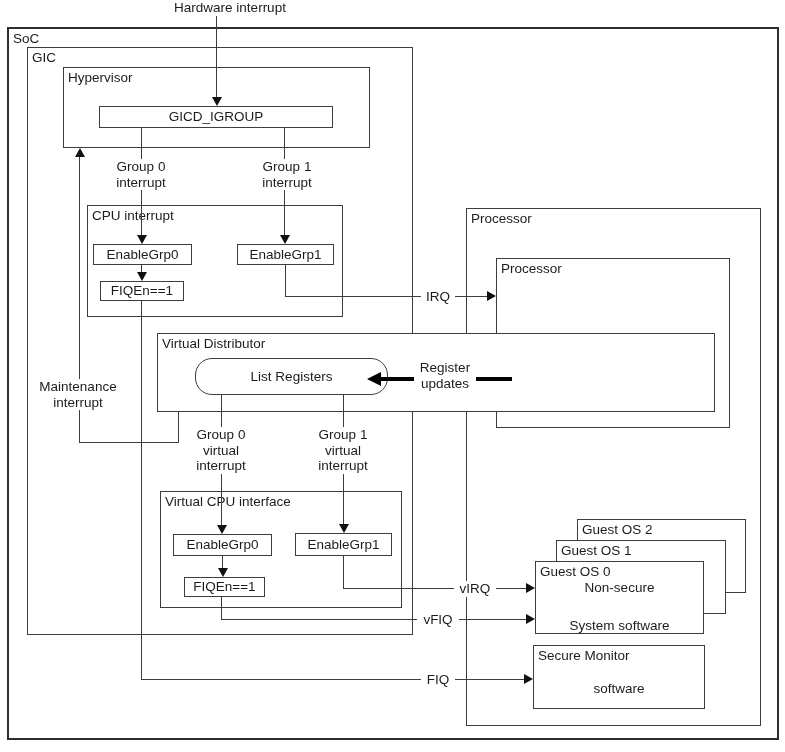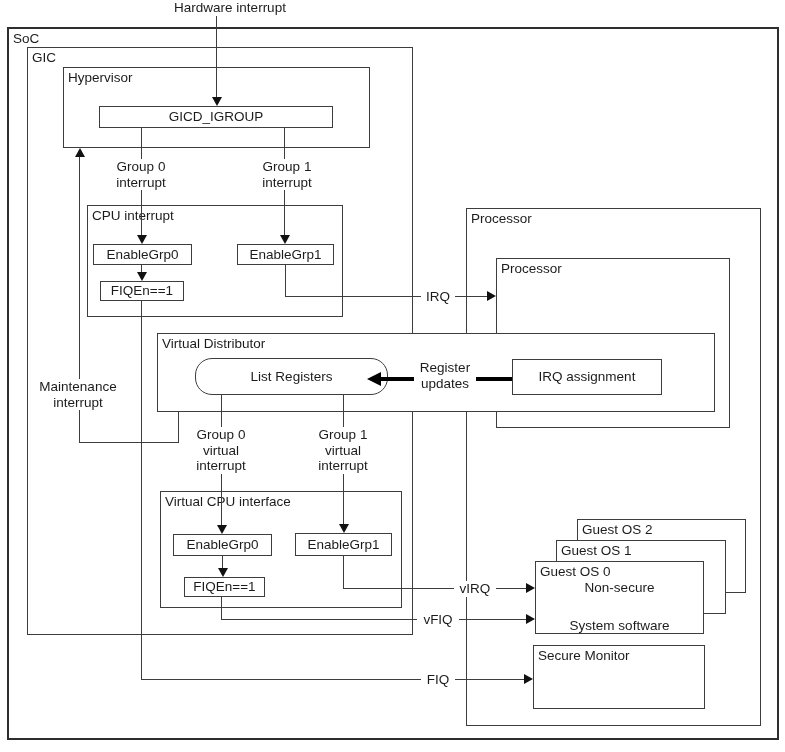--- a/index.html
+++ b/index.html
@@ -51,21 +51,20 @@
   <div class="box cbox" style="left:99px;top:106px;width:234px;height:22px;">GICD_IGROUP</div>
 
   <div class="box" style="left:87px;top:205px;width:256px;height:112px;">
     <span class="blabel">CPU interrupt</span>
   </div>
   <div class="box cbox" style="left:93px;top:244px;width:99px;height:21px;">EnableGrp0</div>
   <div class="box cbox" style="left:237px;top:244px;width:97px;height:21px;">EnableGrp1</div>
   <div class="box cbox" style="left:100px;top:281px;width:84px;height:20px;">FIQEn==1</div>
 
   <div class="box cbox" style="left:195px;top:358px;width:193px;height:37px;border-radius:17px;">List Registers</div>
-  <div class="box cbox" style="left:512px;top:359px;width:150px;height:36px;">IRQ assignment</div>
 
   <div class="box" style="left:160px;top:491px;width:242px;height:117px;">
     <span class="blabel">Virtual CPU interface</span>
   </div>
   <div class="box cbox" style="left:173px;top:534px;width:99px;height:22px;">EnableGrp0</div>
   <div class="box cbox" style="left:295px;top:533px;width:97px;height:23px;">EnableGrp1</div>
   <div class="box cbox" style="left:184px;top:577px;width:81px;height:20px;">FIQEn==1</div>
 
   <div class="box" style="left:577px;top:519px;width:169px;height:74px;">
     <span class="blabel">Guest OS 2</span>
@@ -73,20 +72,21 @@
   <div class="box" style="left:556px;top:540px;width:170px;height:74px;">
     <span class="blabel">Guest OS 1</span>
   </div>
   <div class="box" style="left:535px;top:561px;width:169px;height:73px;">
     <span class="blabel">Guest OS 0</span>
     <div class="tc" style="position:absolute;top:18px;left:0;width:100%;">Non-secure</div>
     <div class="tc" style="position:absolute;top:36px;left:0;width:100%;margin-top:20px;">System software</div>
   </div>
   <div class="box" style="left:533px;top:645px;width:172px;height:64px;">
     <span class="blabel">Secure Monitor</span>
+    <div class="tc" style="position:absolute;top:35px;left:0;width:100%;">software</div>
   </div>
 
   <div class="vline" style="left:216px;top:13px;height:84px;"></div>
   <div class="arrd" style="left:212px;top:97px;"></div>
 
   <div class="vline" style="left:141px;top:128px;height:108px;"></div>
   <div class="arrd" style="left:137px;top:235px;"></div>
   <div class="vline" style="left:284px;top:128px;height:108px;"></div>
   <div class="arrd" style="left:280px;top:235px;"></div>
 

